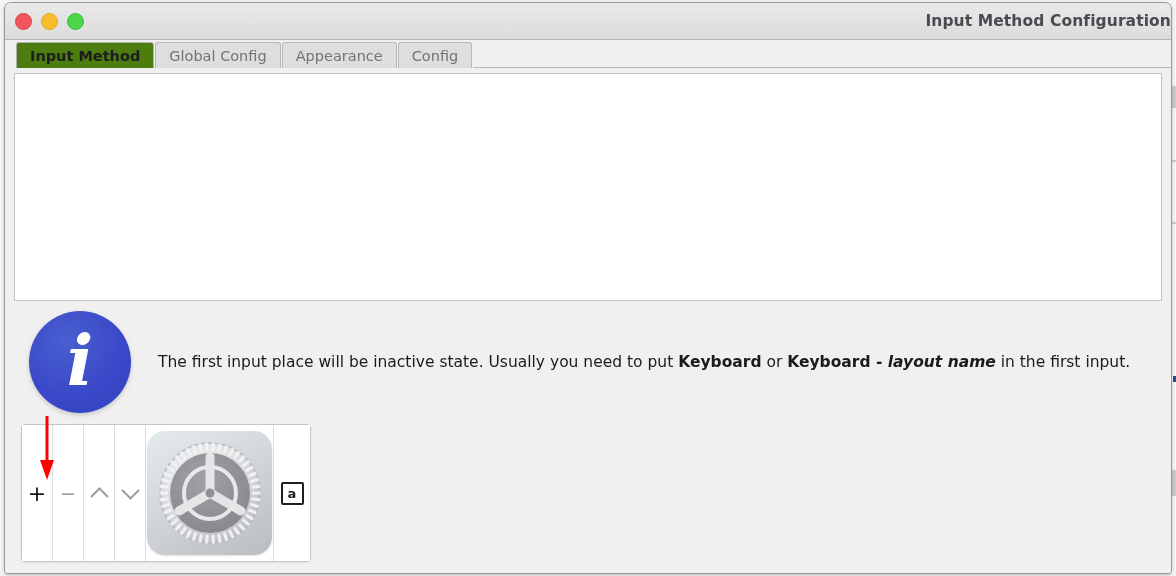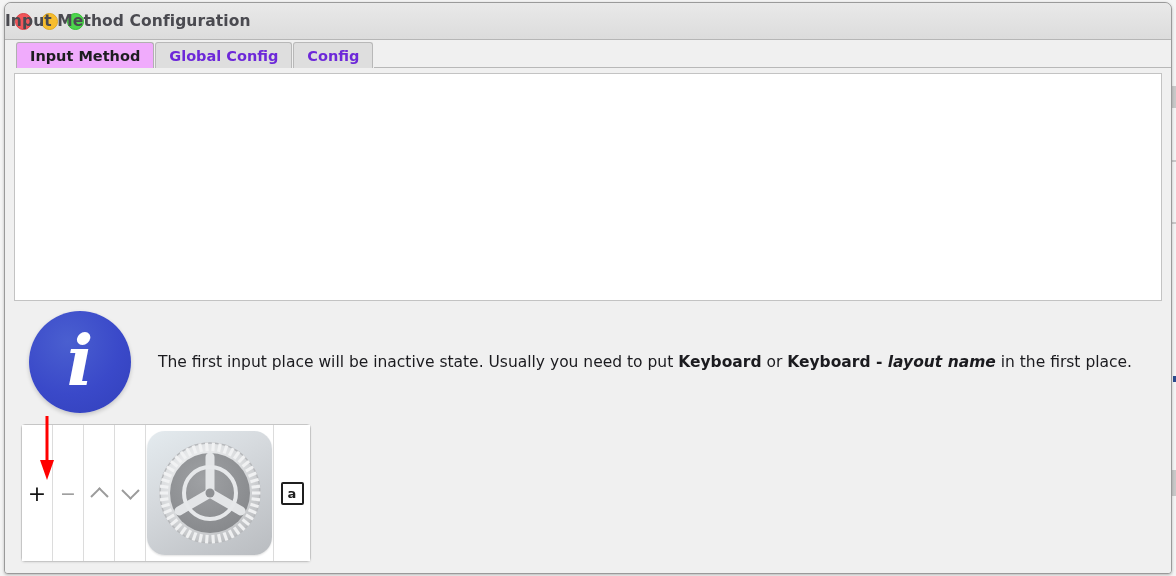--- a/index.html
+++ b/index.html
@@ -64,21 +64,21 @@
     height: 15px;
     border-radius: 50%;
   }
   .light.close  { background: #f2555a; border: 1px solid #dd4347; }
   .light.min    { background: #f7bd2e; border: 1px solid #e0a921; }
   .light.max    { background: #4cd64c; border: 1px solid #33c133; }
   #window-title {
     position: absolute;
     left: 0; right: 0; top: 0;
     line-height: 36px;
-    text-align: left;
+    text-align: right;
     font-size: 15.5px;
     font-weight: bold;
     color: #4a4a50;
     letter-spacing: 0.1px;
   }
 
   
   #tabbar {
     position: relative;
     height: 28px;
@@ -89,32 +89,31 @@
   #tabstrip {
     display: flex;
     align-items: flex-end;
     height: 28px;
   }
   .tab {
     height: 26px;
     line-height: 26px;
     padding: 0 13px;
     font-size: 14.5px;
-    color: #6d28d9;
+    color: #737373;
     background: #dedede;
     border: 1px solid #b8b8b8;
     border-bottom: none;
     border-radius: 3px 3px 0 0;
     margin-right: 1px;
     box-sizing: border-box;
     white-space: nowrap;
-    font-weight: bold;
   }
   .tab.active {
-    background: #f0abfc;
+    background: #4d7c0f;
     color: #1d1d20;
     font-weight: bold;
     border-color: #b0b0b0;
   }
   .tab-filler {
     flex: 1 1 auto;
     height: 26px;
     border-bottom: 1px solid #b8b8b8;
     box-sizing: border-box;
   }
@@ -293,37 +292,38 @@
       <div class="light min"></div>
       <div class="light max"></div>
     </div>
     <div id="window-title">Input Method Configuration</div>
   </div>
 
   <div id="tabbar">
     <div id="tabstrip">
       <div class="tab active">Input Method</div>
       <div class="tab">Global Config</div>
+      <div class="tab">Appearance</div>
       <div class="tab">Config</div>
       <div class="tab-filler"></div>
     </div>
   </div>
 
   <div id="content">
 
     <div id="im-list">
       <div id="im-list-empty"></div>
     </div>
 
     <div id="hint-row">
       <div id="info-icon">
         <div id="info-circle"></div>
         <div id="info-glyph">i</div>
       </div>
-      <div id="hint-text"><span>The first input place will be inactive state. Usually you need to put </span><b>Keyboard</b><span> or </span><b>Keyboard - </b><i>layout name</i><span> in the first place.</span></div>
+      <div id="hint-text"><span>The first input place will be inactive state. Usually you need to put </span><b>Keyboard</b><span> or </span><b>Keyboard - </b><i>layout name</i><span> in the first input.</span></div>
     </div>
 
     <div id="toolbar-wrap">
       <div id="toolbar">
 
         <div class="tb-btn enabled">
           <span>+</span>
         </div>
 
         <div class="tb-btn">

